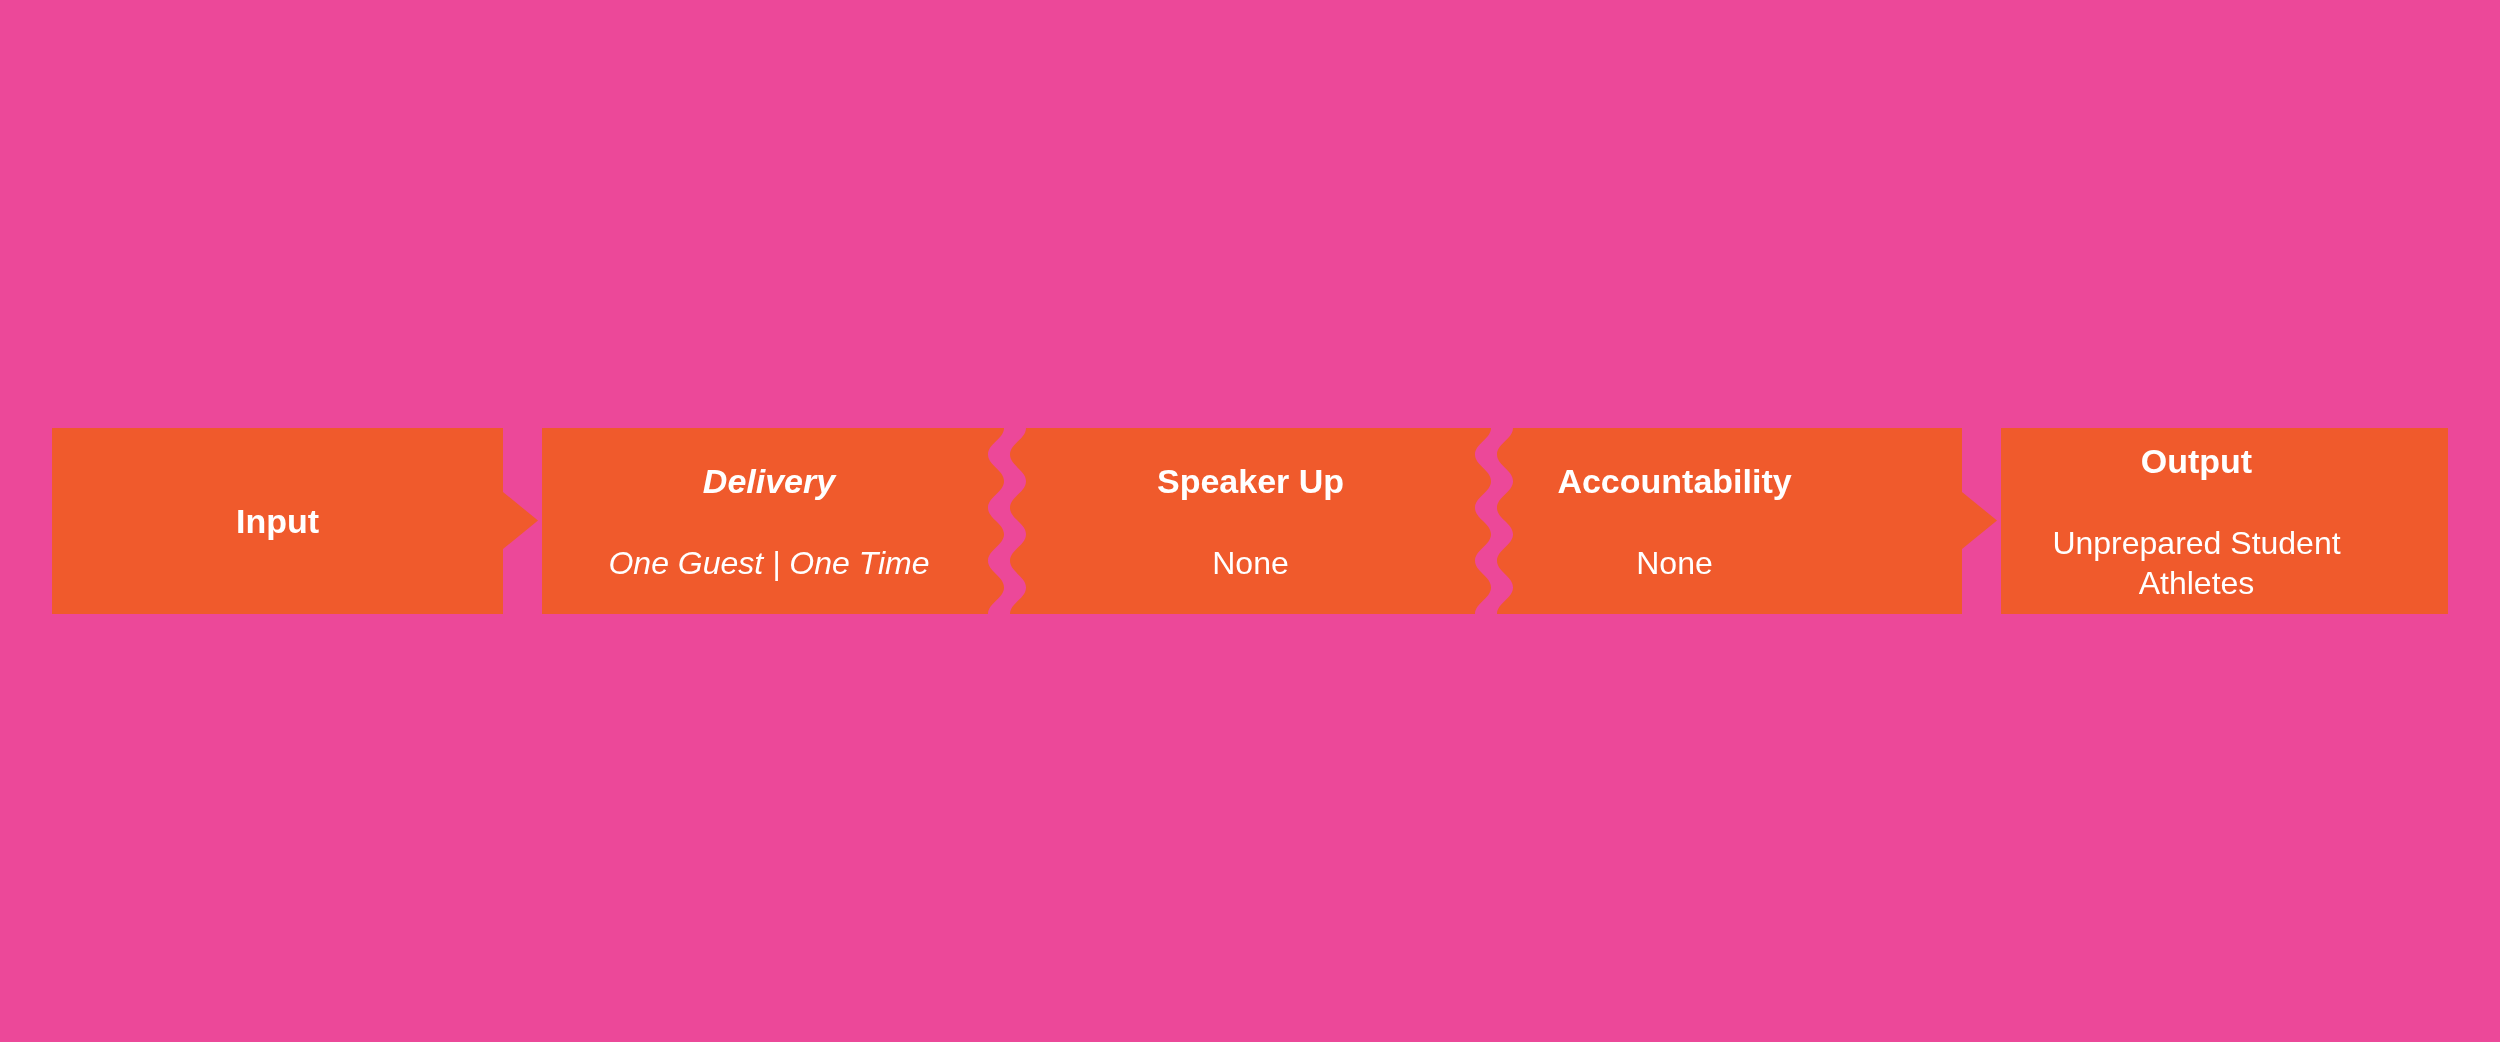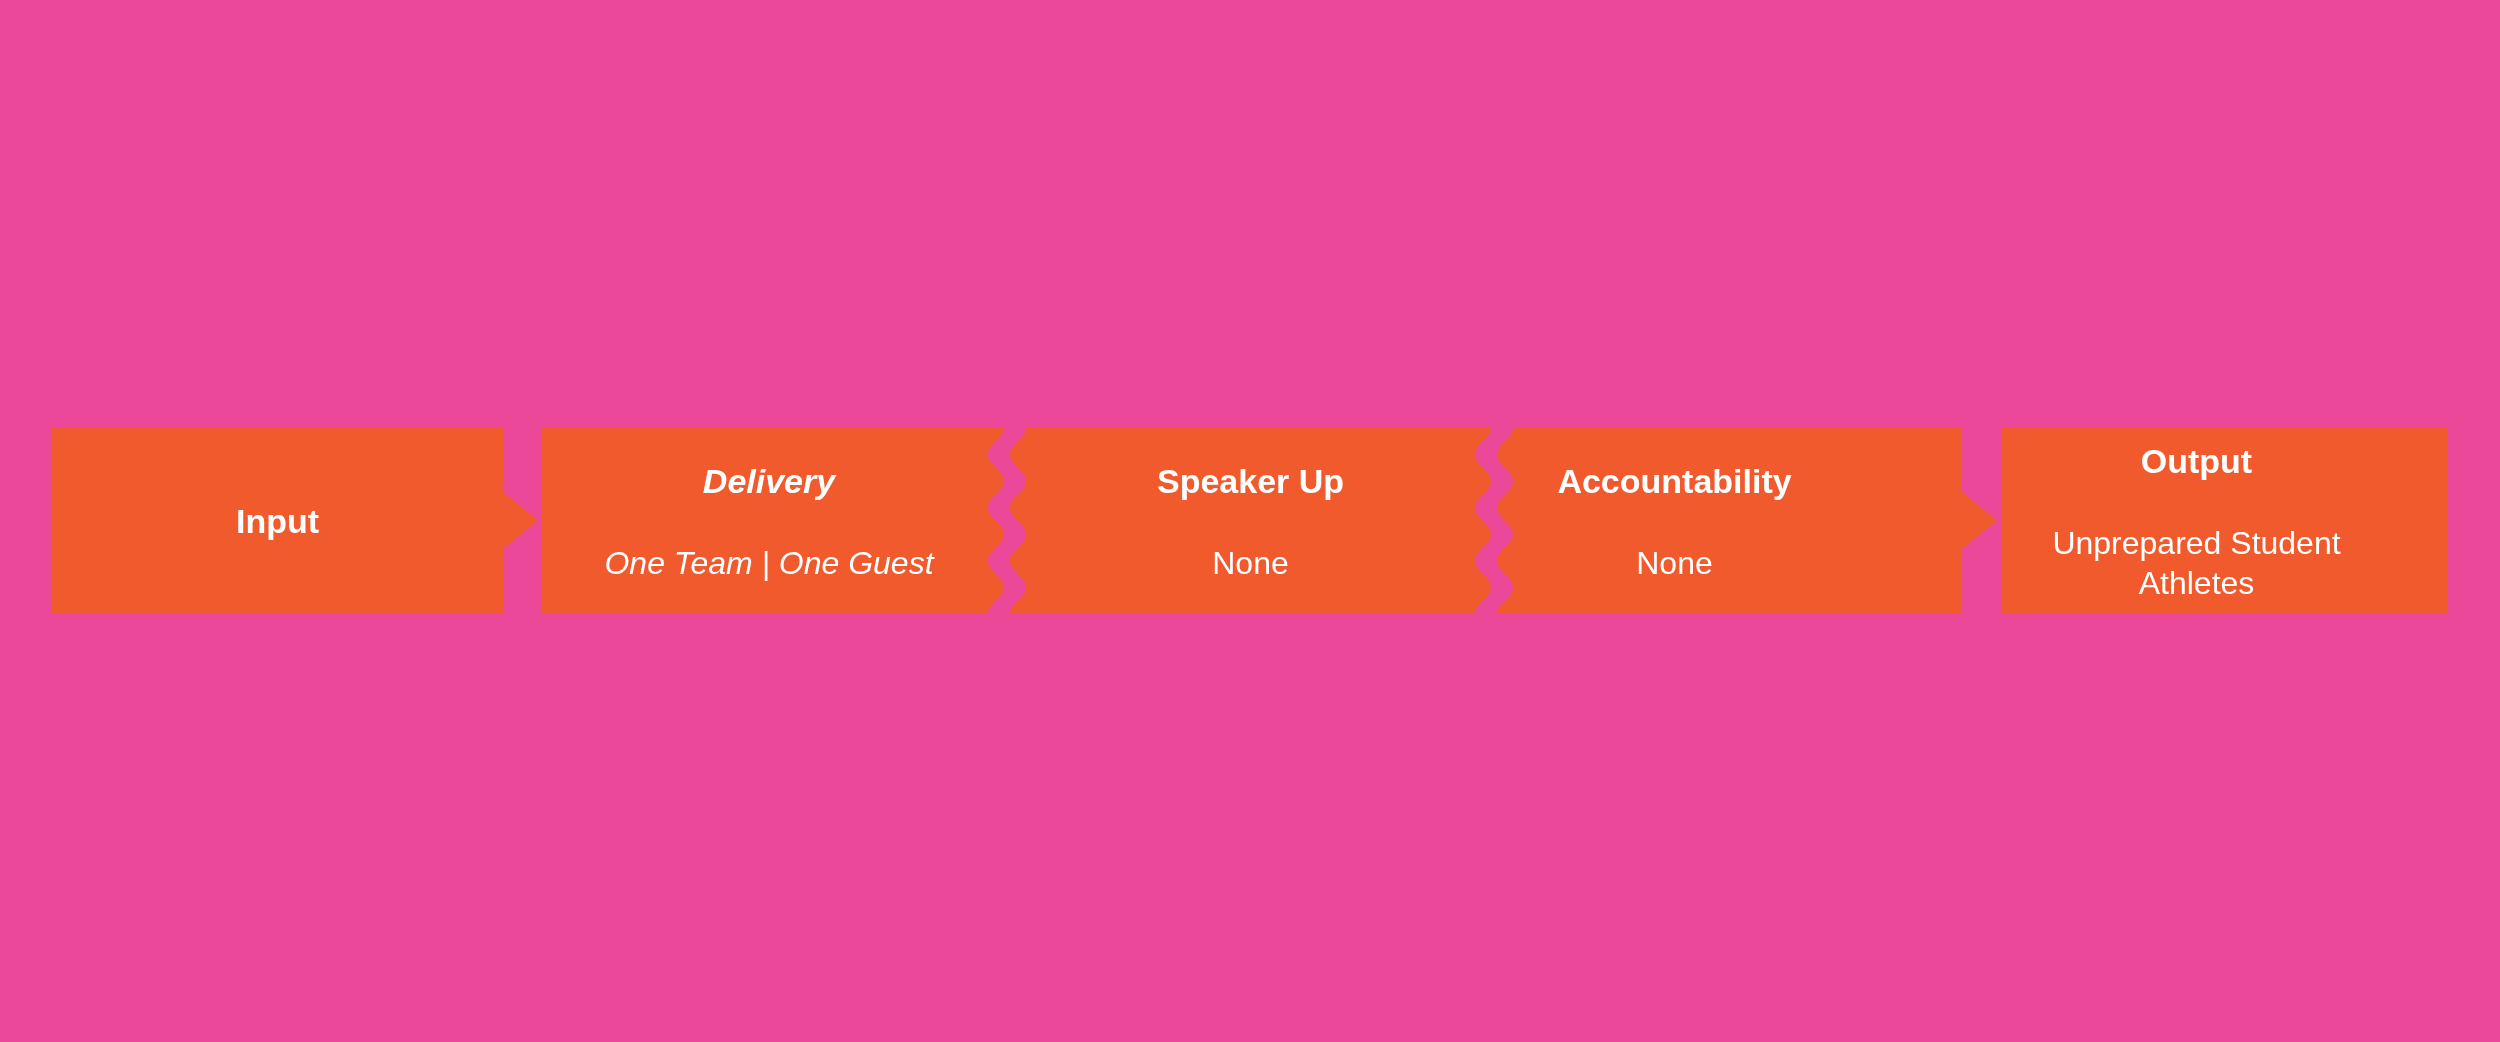--- a/index.html
+++ b/index.html
@@ -109,21 +109,21 @@
 
     <path d="M2001 428 H2448 V614 H2001 Z" fill="#F05A2C"></path>
   </svg>
 
   <div class="box-text bt-1">
     <div class="box-title">Input</div>
   </div>
 
   <div class="box-text bt-2">
     <div class="box-title">Delivery</div>
-    <div class="box-body">One Team | One Guest</div>
+    <div class="box-body">One Guest | One Time</div>
   </div>
 
   <div class="box-text bt-3">
     <div class="box-title">Speaker Up</div>
     <div class="box-body">None</div>
   </div>
 
   <div class="box-text bt-4">
     <div class="box-title">Accountability</div>
     <div class="box-body">None</div>

